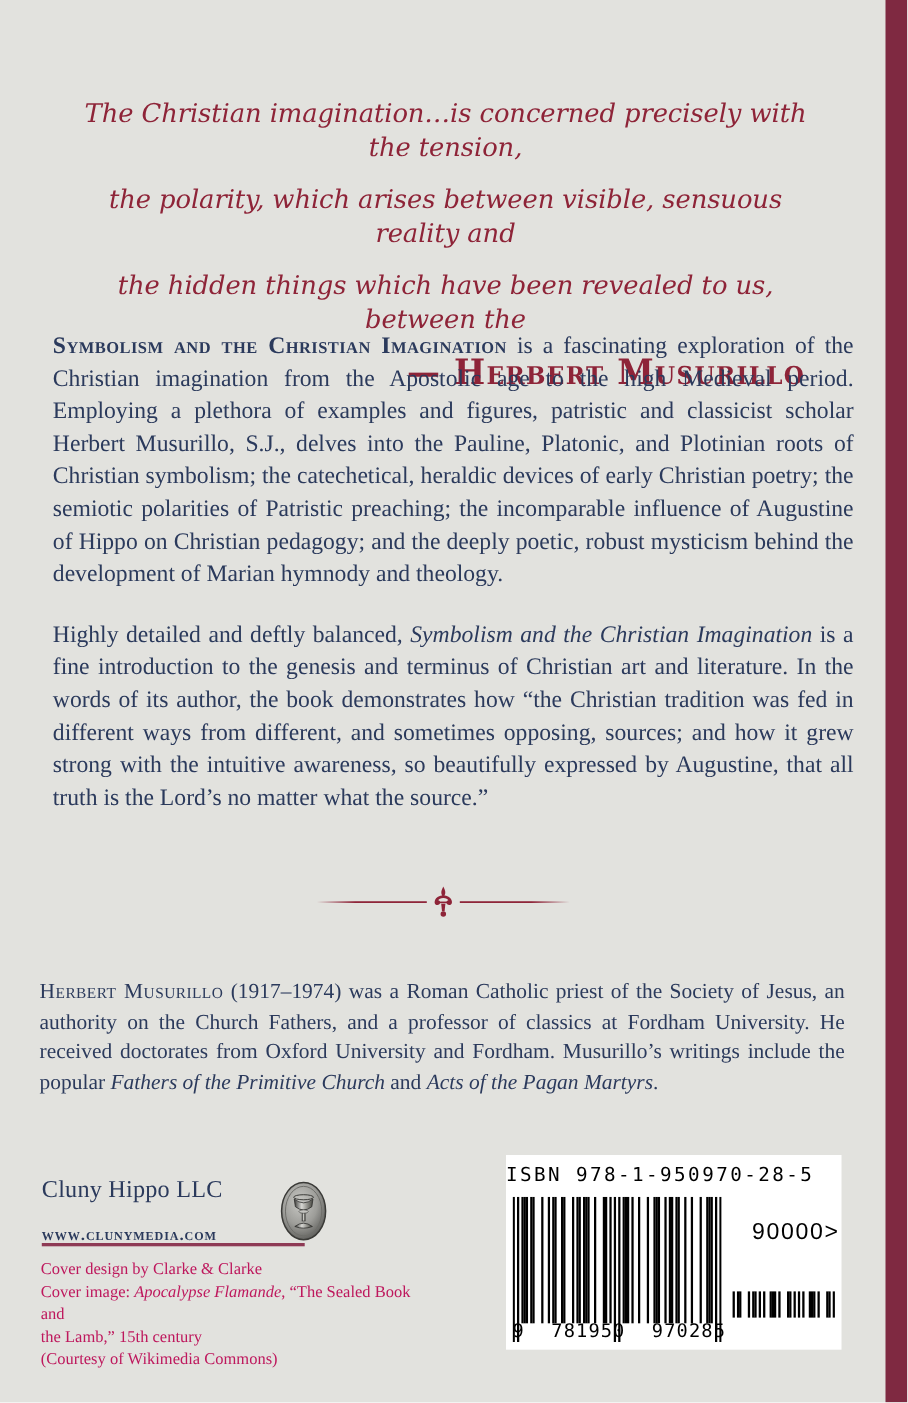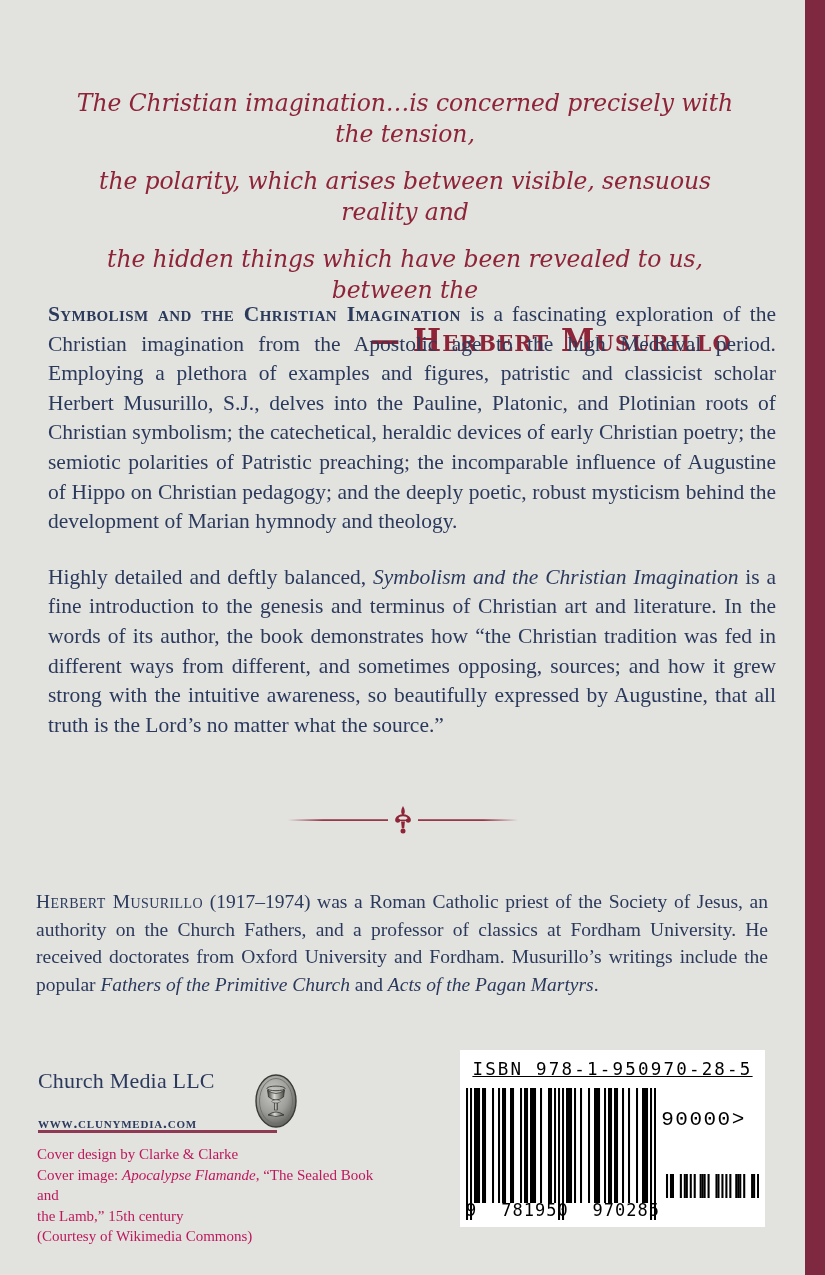--- a/index.html
+++ b/index.html
@@ -191,49 +191,47 @@
   
   .barcode-box {
     position: absolute;
     left: 460px;
     top: 1050px;
     width: 305px;
     height: 177px;
     background: #ffffff;
   }
   .isbn-line {
-    text-align: center;
     font-family: "DejaVu Sans Mono", "Liberation Mono", monospace;
     font-size: 17.5px;
     letter-spacing: 2.2px;
     color: #000000;
     padding-top: 9px;
-    text-decoration: underline;
   }
   .bc-main-wrap {
     position: absolute;
     left: 6px;
     top: 38px;
     width: 190px;
     height: 132px;
   }
   .bc-addon-wrap {
     position: absolute;
     left: 204px;
     top: 62px;
     width: 95px;
     height: 86px;
   }
   .addon-digits {
     position: absolute;
-    left: 192px;
+    left: 212px;
     top: 58px;
     width: 103px;
     text-align: center;
-    font-family: Liberation Mono, monospace;
+    font-family: Liberation Sans, sans-serif;
     font-size: 21px;
     letter-spacing: 1.5px;
     color: #000;
   }
   .ean-digits {
     position: absolute;
     left: 4px;
     top: 150px;
     width: 194px;
     font-family: "DejaVu Sans Mono", "Liberation Mono", monospace;
@@ -290,21 +288,21 @@
       </svg>
     </div>
 
     <div class="bio">
       <p class="bio-text"><span class="sc">Herbert Musurillo</span><span> (1917–1974) was a Roman Catholic priest of the Society of Jesus, an authority on the Church Fathers, and a professor of classics at Fordham University. He received doctorates from Oxford University and Fordham. Musurillo’s writings include the popular </span><span class="it">Fathers of the Primitive Church</span><span> and </span><span class="it">Acts of the Pagan Martyrs</span><span>.</span></p>
     </div>
 
     <div class="publisher">
       <div class="pub-row">
         <div class="pub-names">
-          <div class="pub-name">Church Media LLC</div>
+          <div class="pub-name">Cluny Hippo LLC</div>
           <div class="pub-url">www.clunymedia.com</div>
         </div>
         <div class="pub-logo">
           <svg width="44" height="56" viewBox="0 0 44 56" aria-hidden="true">
             <defs>
               <radialGradient id="cameo" cx="0.42" cy="0.35" r="0.72">
                 <stop offset="0" stop-color="#c9c9c5"></stop>
                 <stop offset="0.55" stop-color="#9d9d99"></stop>
                 <stop offset="1" stop-color="#545451"></stop>
               </radialGradient>

